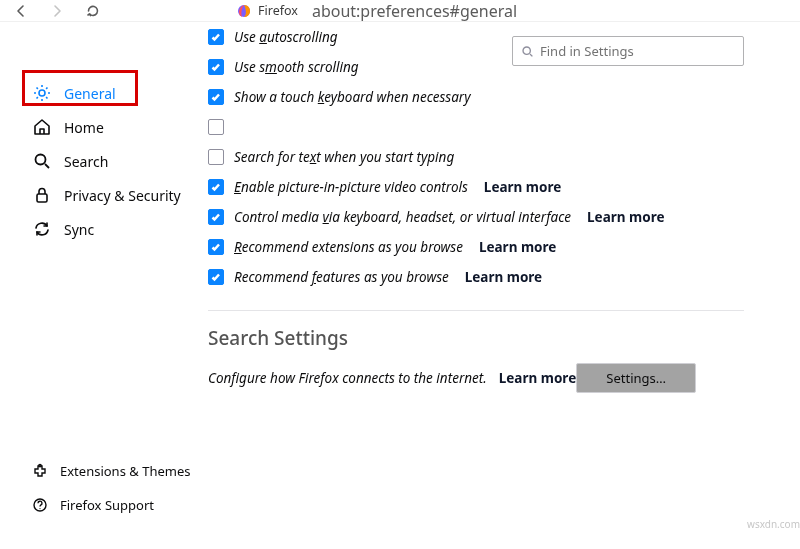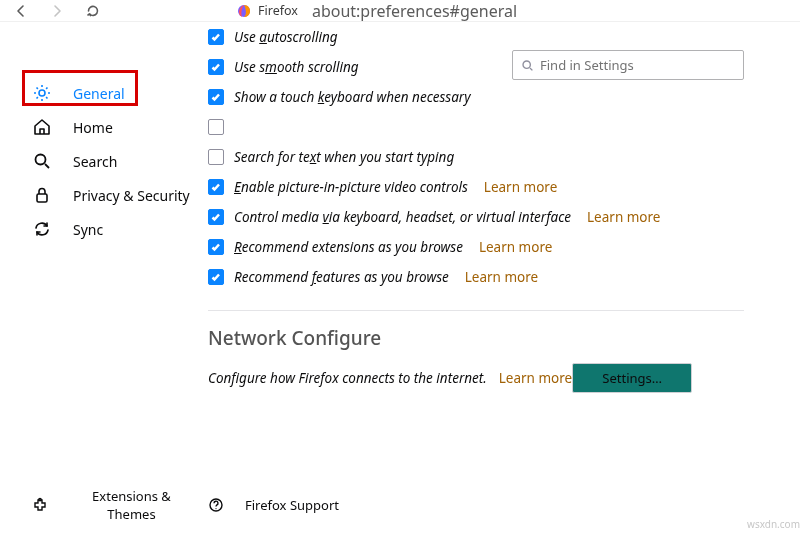--- a/index.html
+++ b/index.html
@@ -6,46 +6,46 @@
   body { width: 800px; height: 549px; background: #fff; color: #0c0c0d; font-size: 13.5px; overflow: hidden; }
   .toolbar { height: 22px; display: flex; align-items: center; gap: 10px; padding: 0 8px; border-bottom: 1px solid #f0f0f0; }
   .nav-btn { width: 26px; height: 26px; display: flex; align-items: center; justify-content: center; color: #5b5b5b; border-radius: 4px; }
   .nav-btn.disabled { color: #bfbfbf; }
   .addr-zone { display: flex; align-items: center; margin-left: 120px; gap: 6px; }
   .fx-icon { width: 16px; height: 16px; }
   .fx-label { font-size: 12.5px; color: #3b3b3b; }
   .url { font-size: 16px; color: #5b5b5b; margin-left: 8px; }
   .content { display: flex; height: calc(100% - 38px); }
   .sidebar { width: 208px; padding: 54px 0 0 24px; display: flex; flex-direction: column; position: relative; }
-  .sidebar-item { display: flex; align-items: center; gap: 21px; height: 34px; padding-left: 8px; width: 170px; border-radius: 4px; color: #0c0c0d; }
+  .sidebar-item { display: flex; align-items: center; gap: 12px; height: 34px; padding-left: 8px; width: 170px; border-radius: 4px; color: #0c0c0d; }
   .sidebar-item.active { color: #0a84ff; }
   .highlight-box { position: absolute; border: 3px solid #d60000; top: 48px; left: 22px; width: 116px; height: 36px; pointer-events: none; }
   .side-icon { width: 20px; height: 20px; display: flex; align-items: center; justify-content: center; }
   .side-label { font-size: 14px; }
-  .sidebar-bottom { position: absolute; bottom: 14px; left: 24px; display: flex; flex-direction: row; gap: 6px; text-align: center; }
+  .sidebar-bottom { position: absolute; bottom: 14px; left: 24px; display: flex; flex-direction: column; gap: 6px; text-align: center; }
   .sidebar-bottom .sidebar-item { height: 28px; }
   .sidebar-bottom .side-label { font-size: 13px; }
   .sidebar-bottom .side-icon { width: 16px; height: 16px; }
   .main { flex: 1; padding-right: 56px; position: relative; }
-  .search-wrap { position: absolute; top: 28px; right: 56px; }
+  .search-wrap { position: absolute; top: 14px; right: 56px; }
   .search-box { width: 232px; height: 30px; border: 1px solid #b1b1b3; border-radius: 2px; display: flex; align-items: center; padding: 0 8px; color: #737373; font-size: 13px; gap: 6px; }
   .section-title { font-size: 19px; font-weight: 500; color: #737373; margin-top: 60px; margin-bottom: 12px; }
   .section-title.cut { position: relative; top: -4px; }
   .check-row { display: flex; align-items: center; gap: 10px; min-height: 30px; font-size: 13.5px; }
   .checkbox { width: 16px; height: 16px; border: 1px solid #0a84ff; border-radius: 2px; display: flex; align-items: center; justify-content: center; flex-shrink: 0; }
   .checkbox.unchecked { border-color: #8f8f9d; }
   .checkbox.checked { background: #0a84ff; }
   .checkmark { stroke: #fff; stroke-width: 2.5; fill: none; }
   .label { color: #0c0c0d; font-style: italic; }
-  .link { color: #a16207; margin-left: 6px; }
+  .link { color: #0f172a; margin-left: 6px; font-weight: bold; }
   .divider { border: none; border-top: 1px solid #e4e4e7; margin: 18px 0 14px; }
   .net-title { font-size: 19px; font-weight: 500; color: #545454; margin-bottom: 12px; }
   .net-row { display: flex; align-items: center; justify-content: flex-start; }
   .net-left { display: flex; align-items: center; gap: 6px; font-size: 13.5px; }
-  .settings-btn { width: 120px; height: 30px; border: 1px solid #cfcfd4; background: #0f766e; display: flex; align-items: center; justify-content: center; font-size: 13px; border-radius: 2px; }
+  .settings-btn { width: 120px; height: 30px; border: 1px solid #cfcfd4; background: #a3a3a3; display: flex; align-items: center; justify-content: center; font-size: 13px; border-radius: 2px; }
   .watermark { position: absolute; bottom: 2px; right: 0; font-size: 10px; color: #c7c7c7; }
   .under { text-decoration: underline; text-decoration-thickness: 1px; }
 </style>
 </head>
 <body>
 
 <div class="toolbar">
   <div class="nav-btn">
     <svg width="16" height="16" viewBox="0 0 16 16">
         <path d="M10 3 L5 8 L10 13" fill="none" stroke="#5b5b5b" stroke-width="1.6" stroke-linecap="round" stroke-linejoin="round"></path>
@@ -230,21 +230,21 @@
               <path class="checkmark" d="M2.5 6.5l2 2 4.5-5"></path>
             </svg>
           </span>
           <span class="label">Recommend <span class="under">f</span>eatures as you browse</span>
           <span class="link">Learn more</span>
         </div>
       </div>
 
     <hr class="divider">
 
-    <div class="net-title">Network Configure</div>
+    <div class="net-title">Search Settings</div>
     <div class="net-row">
       <div class="net-left">
         <span class="label">Configure how Firefox connects to the internet.</span>
         <span class="link">Learn more</span>
       </div>
       <div class="settings-btn">
         <span>Settings…</span>
       </div>
     </div>
 

